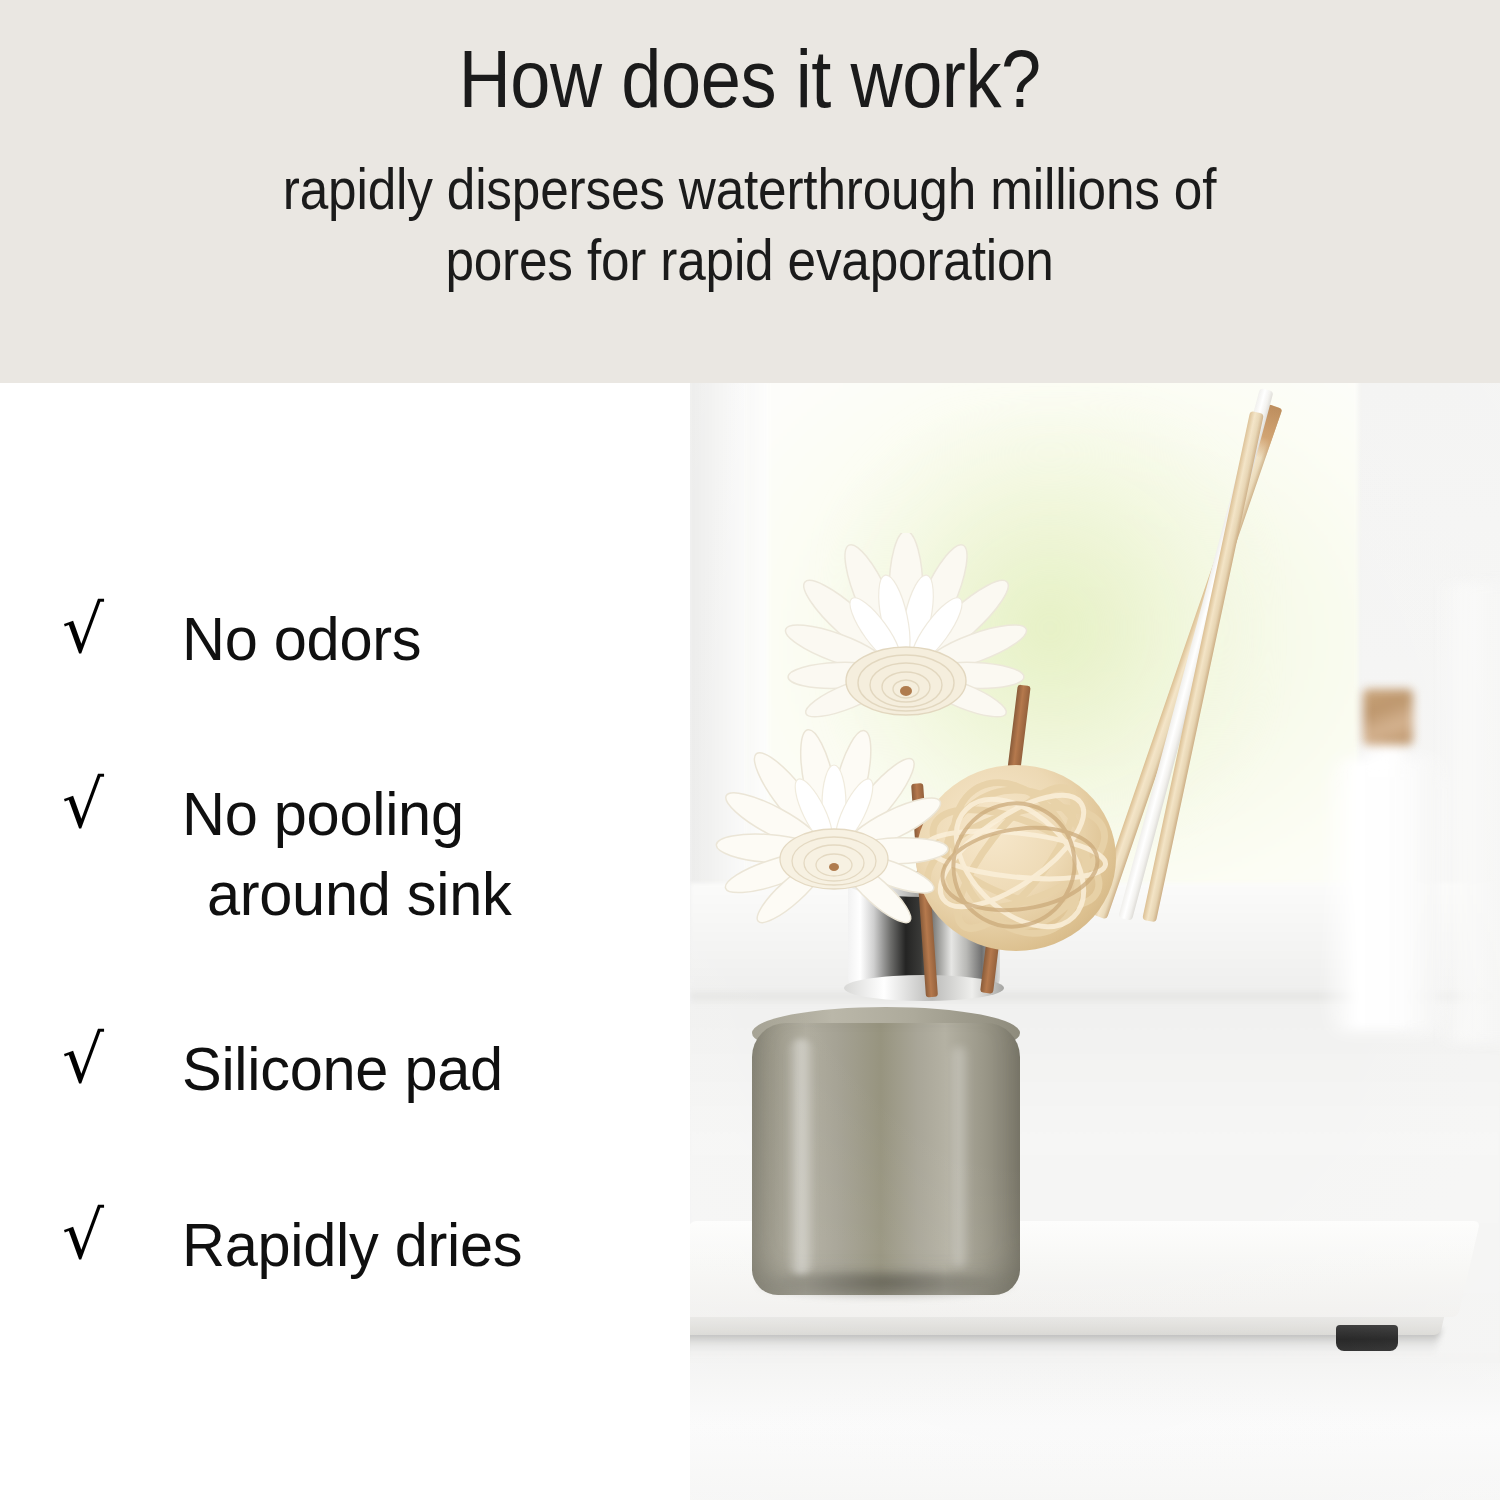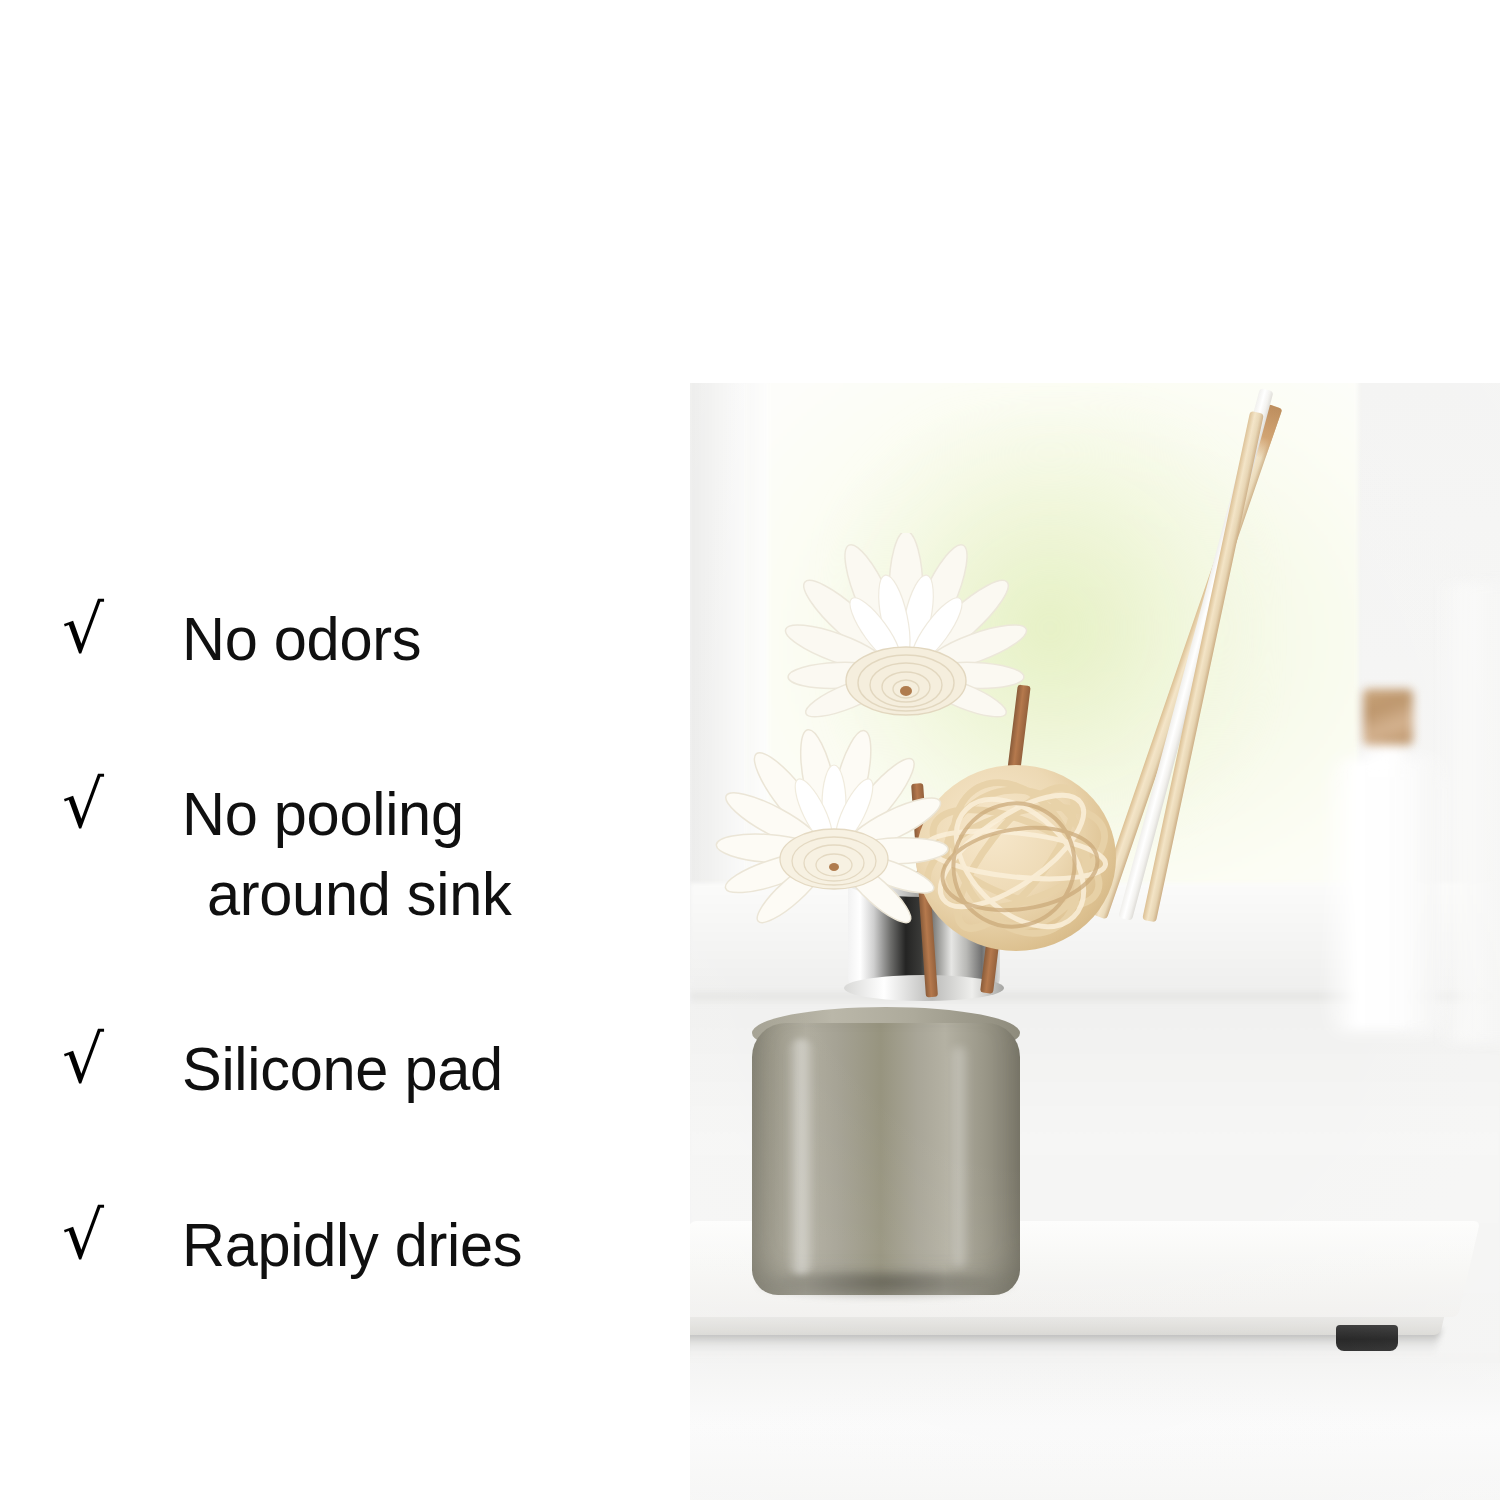--- a/index.html
+++ b/index.html
@@ -266,20 +266,27 @@
   .ph-soft{
     position:absolute;inset:0;pointer-events:none;
     background:radial-gradient(ellipse 85% 75% at 45% 40%, rgba(255,255,255,0) 40%, rgba(255,255,255,.18) 100%);
   }
 </style>
 </head>
 <body>
 
 <div class="page">
 
+  <div class="header">
+    <div class="title">How does it work?</div>
+    <div class="subtitle">
+      <span class="ln">rapidly disperses waterthrough millions of</span>
+      <span class="ln">pores for rapid evaporation</span>
+    </div>
+  </div>
 
   <div class="left-panel">
     <div class="check-list">
 
       <div class="check-row r1">
         <span class="check-mark">√</span>
         <span class="check-text">
           <span>No odors</span>
         </span>
       </div>

